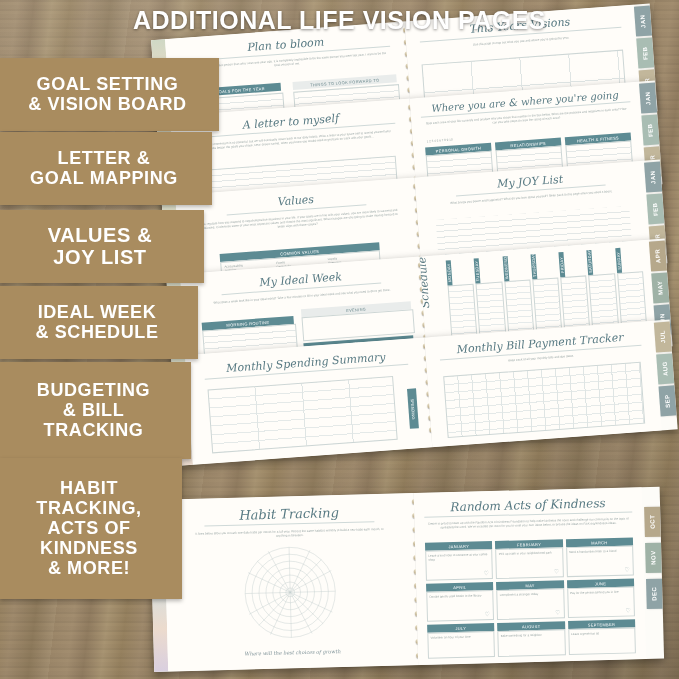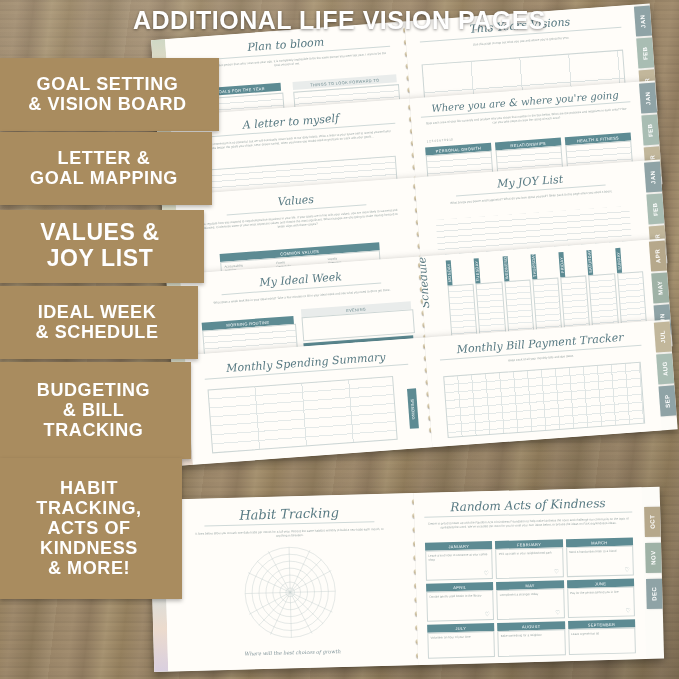--- a/index.html
+++ b/index.html
@@ -451,21 +451,21 @@
 
 <div class="labels">
   <div class="plaque" style="position:absolute;left:0;top:0;width:203px;height:54px;font-size:18px;display:flex;align-items:center;justify-content:center;">
     <div>GOAL SETTING
 &amp; VISION BOARD</div>
   </div>
   <div class="plaque" style="position:absolute;left:0;top:74px;width:196px;height:54px;font-size:18px;display:flex;align-items:center;justify-content:center;">
     <div>LETTER &amp;
 GOAL MAPPING</div>
   </div>
-  <div class="plaque" style="position:absolute;left:0;top:152px;width:188px;height:54px;font-size:23px;display:flex;align-items:center;justify-content:center;">
+  <div class="plaque" style="position:absolute;left:0;top:152px;width:188px;height:54px;font-size:20px;display:flex;align-items:center;justify-content:center;">
     <div>VALUES &amp;
 JOY LIST</div>
   </div>
   <div class="plaque" style="position:absolute;left:0;top:228px;width:182px;height:54px;font-size:18px;display:flex;align-items:center;justify-content:center;">
     <div>IDEAL WEEK
 &amp; SCHEDULE</div>
   </div>
   <div class="plaque" style="position:absolute;left:0;top:304px;width:175px;height:78px;font-size:18px;display:flex;align-items:center;justify-content:center;">
     <div>BUDGETING
 &amp; BILL

